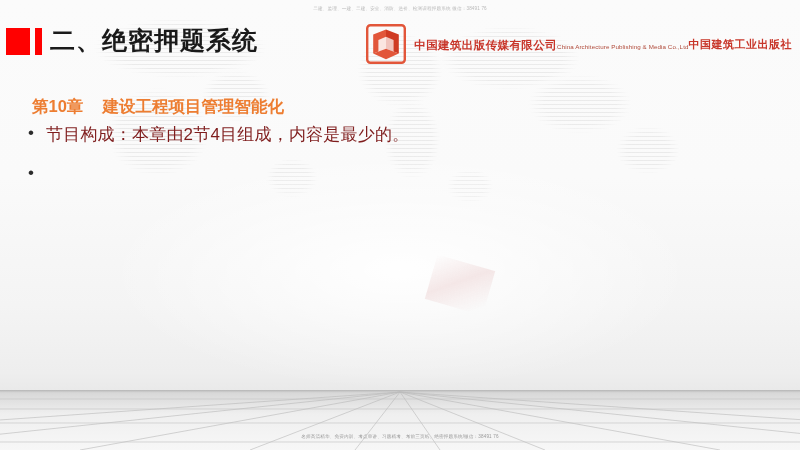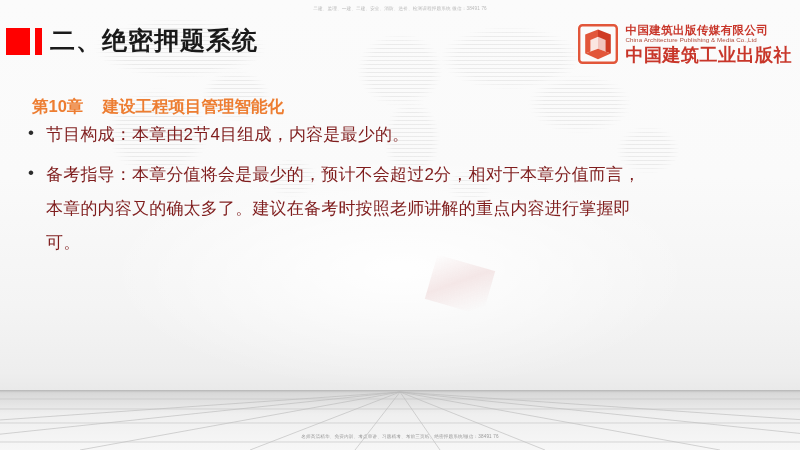--- a/index.html
+++ b/index.html
@@ -106,31 +106,31 @@
     white-space: nowrap;
   }
 
   
   .logo-block {
     position: absolute;
     right: 8px; top: 24px;
     display: flex; align-items: center; gap: 8px;
   }
   .logo-mark { width: 40px; height: 40px; flex: 0 0 40px; }
-  .logo-text { display: flex; flex-direction: column; line-height: 1.05; }
+  .logo-text { display: flex; flex-direction: row; line-height: 1.05; align-items: flex-end; }
   .logo-cn {
     font-size: 11.5px; font-weight: bold; color: #c8362a; white-space: nowrap;
     letter-spacing: .4px;
   }
   .logo-en {
     font-size: 6.2px; color: #b04a3a; white-space: nowrap; margin-top: 1px;
     letter-spacing: .1px;
   }
   .logo-press {
-    font-size: 18px; font-weight: bold; color: #c8362a; white-space: nowrap;
+    font-size: 11px; font-weight: bold; color: #c8362a; white-space: nowrap;
     margin-top: 2px; letter-spacing: .5px;
   }
 
   
   .chapter-heading {
     position: absolute;
     left: 32px; top: 96px;
     font-size: 16.5px;
     font-weight: bold;
     color: #ed7d31;
@@ -260,24 +260,19 @@
 
     <div class="bullet-row">
       <div class="bullet-dot">•</div>
       <div class="bullet-text">
         <span class="ln">节目构成：本章由2节4目组成，内容是最少的。</span>
       </div>
     </div>
 
     <div class="bullet-row">
       <div class="bullet-dot">•</div>
-      <div class="bullet-text">
-        <span class="ln">备考指导：本章分值将会是最少的，预计不会超过2分，相对于本章分值而言，</span>
-        <span class="ln">本章的内容又的确太多了。建议在备考时按照老师讲解的重点内容进行掌握即</span>
-        <span class="ln">可。</span>
-      </div>
     </div>
 
   </div>
 
   <div class="watermark watermark-bottom">名师高清精华、免费内训、考点串讲、习题精考、考前三页纸、绝密押题系统/微信：38491 76</div>
 
 </div>
 
 </body></html>

